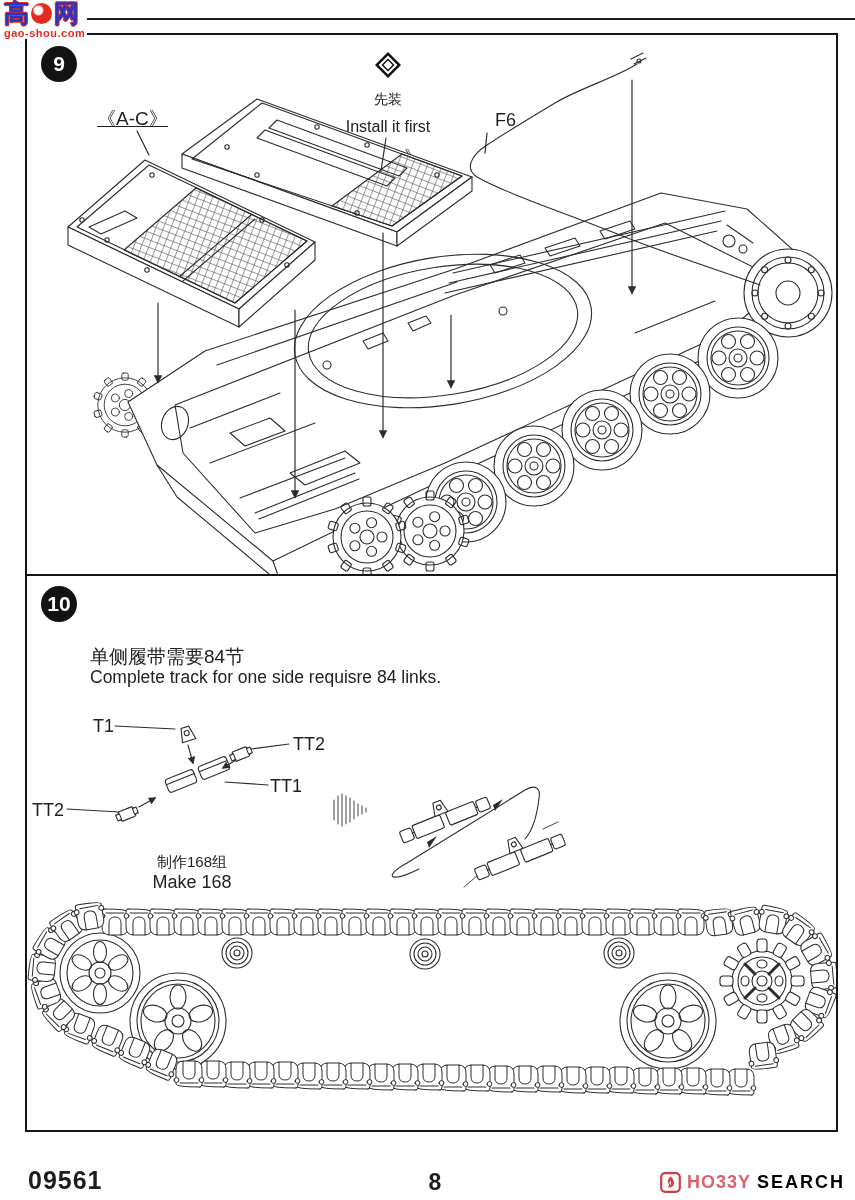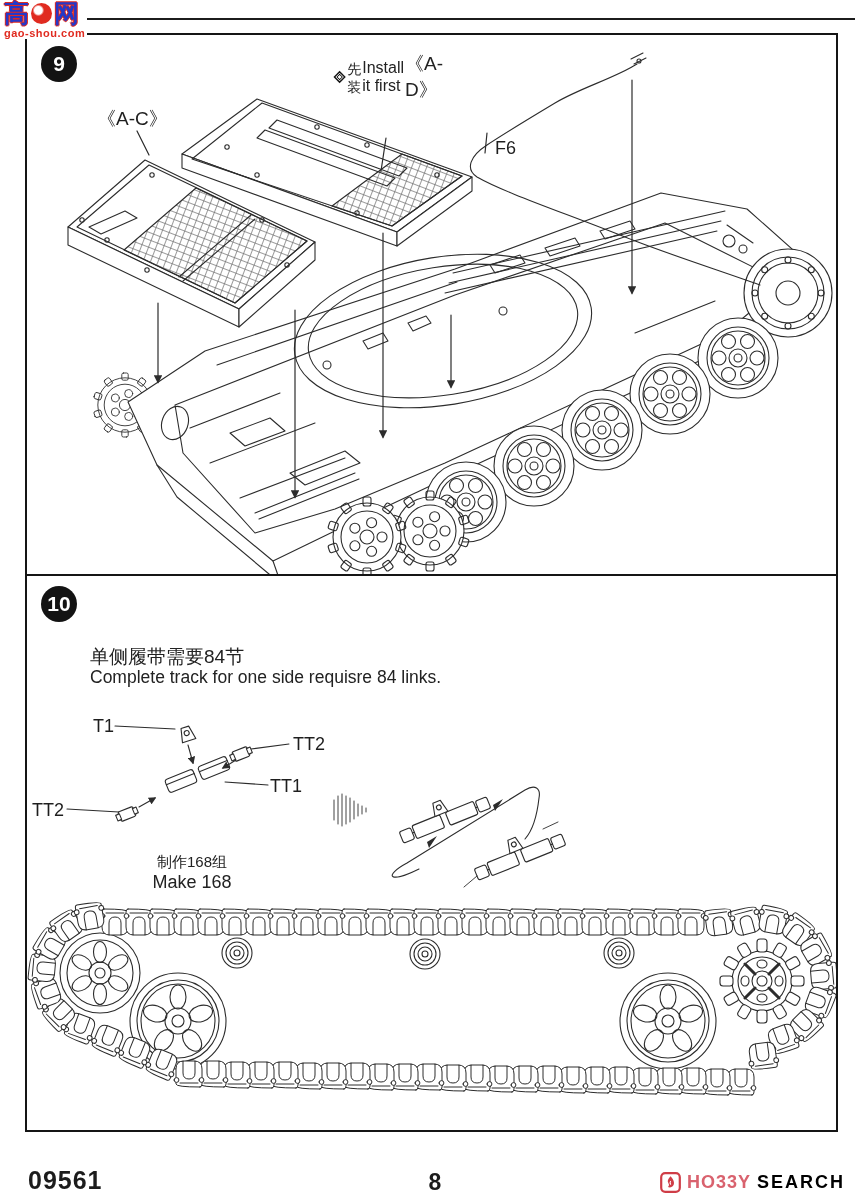--- a/index.html
+++ b/index.html
@@ -18,21 +18,21 @@
   
   .panel{border:2px solid #151515;background:#fff;}
   .panel9{left:25px;top:33px;width:809px;height:553px;}
   .panel10{left:25px;top:574px;width:809px;height:554px;}
   .badge{width:36px;height:36px;border-radius:50%;background:#131313;color:#fff;
          display:flex;align-items:center;justify-content:center;font-weight:bold;font-size:21px;}
   .lbl{font-size:18px;color:#1e1e1e;white-space:nowrap;}
   .lbl-big{font-size:19px;}
   .cn{font-size:15px;margin-top:15px;}
   .center{text-align:center;}
-  .install{left:306px;top:16px;width:110px;display:flex;flex-direction:row;align-items:center;gap:1px;}
+  .install{left:306px;top:16px;width:110px;display:flex;flex-direction:column;align-items:center;gap:9px;}
   .install .cn{font-size:14px;margin-top:3px;}
   .install .en{font-size:16px;}
   .install .ad{font-size:19px;}
   .note1{font-size:19px;}
   .note2{font-size:17.5px;}
   svg{display:block;}
   .drawing{stroke:#2c2c2c;fill:none;stroke-width:1.1;stroke-linejoin:round;stroke-linecap:round;}
   
   .kit{left:28px;top:1166px;font-size:25px;font-weight:bold;letter-spacing:1px;color:#1c1c1c;}
   .pageno{left:415px;top:1169px;width:40px;text-align:center;font-size:23px;font-weight:bold;color:#1c1c1c;}
@@ -49,34 +49,34 @@
     <span class="wm-ball"></span>
     <span class="wm-char">网</span>
   </div>
   <div class="wm-site">gao-shou.com</div>
 </div>
 <div class="abs topline"></div>
 
 <div class="abs panel panel9">
   <div class="abs badge" style="left:14px;top:11px;">9</div>
 
-  <div class="abs lbl lbl-big" style="left:70px;top:71px;">《A-C》</div>
+  <div class="abs lbl lbl-big" style="left:70px;top:71px;text-decoration:underline;">《A-C》</div>
 
   <div class="abs install">
     <svg width="28" height="28" viewBox="0 0 28 28">
       <polygon points="14,1 27,14 14,27 1,14" fill="#131313"></polygon>
       <polygon points="14,6 22,14 14,22 6,14" fill="none" stroke="#fff" stroke-width="2"></polygon>
       <polygon points="14,9.5 18.5,14 14,18.5 9.5,14" fill="#fff"></polygon>
     </svg>
     <div class="cn">先装</div>
     <div class="en">Install it first</div>
     <div class="ad">《A-D》</div>
   </div>
 
-  <div class="abs lbl" style="left:468px;top:75px;margin-top:28px;">F6</div>
+  <div class="abs lbl" style="left:468px;top:75px;">F6</div>
 
   <svg class="abs drawing" style="left:0;top:0;" width="809" height="551" viewBox="0 0 809 551">
     <defs>
       <marker id="ar" viewBox="0 0 10 10" refX="8" refY="5" markerWidth="7" markerHeight="7" orient="auto">
         <path d="M0,0 L10,5 L0,10 Z" fill="#2c2c2c" stroke="none"></path>
       </marker>
       <pattern id="mesh" width="7" height="7" patternUnits="userSpaceOnUse" patternTransform="rotate(21)">
         <path d="M0,.5 H7 M.5,0 V7" stroke="#6f6f6f" stroke-width=".7" fill="none"></path>
       </pattern>
       <g id="hw">

